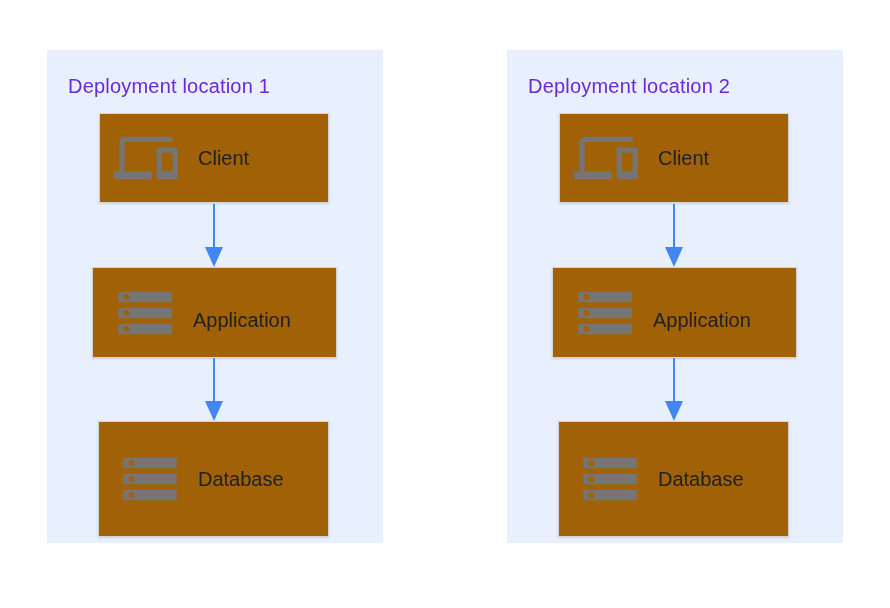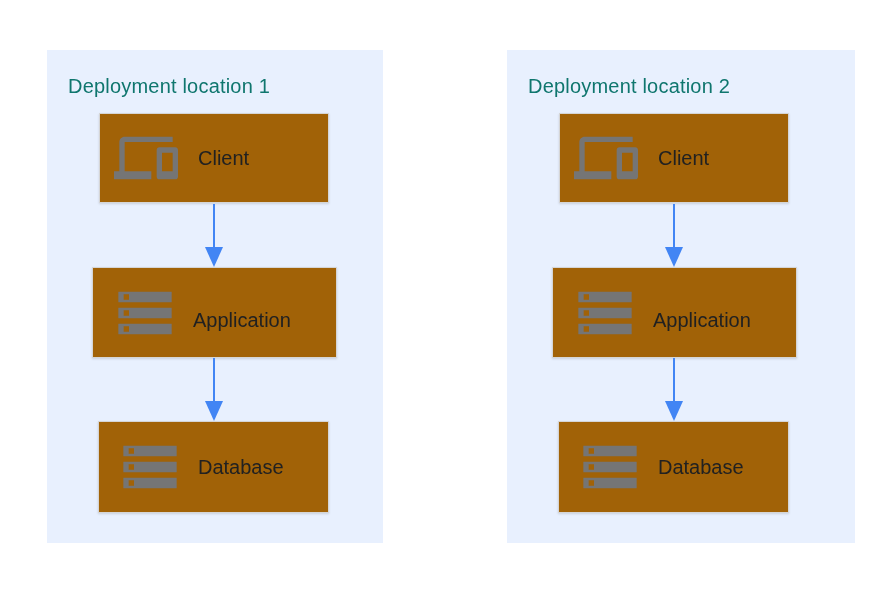--- a/index.html
+++ b/index.html
@@ -16,45 +16,45 @@
     overflow: hidden;
   }
   .panel {
     position: absolute;
     top: 50px;
     width: 336px;
     height: 493px;
     background: #e8f0fe;
   }
   .panel-1 { left: 47px; }
-  .panel-2 { left: 507px; padding-left: 12px; }
+  .panel-2 { left: 507px; }
   .panel-title {
     position: absolute;
     left: 21px;
     top: 25px;
     margin: 0;
     font-size: 20px;
     font-weight: 400;
-    color: #0f766e;
+    color: #6d28d9;
     letter-spacing: 0.2px;
     white-space: nowrap;
     text-align: center;
   }
   .node {
     position: absolute;
     box-sizing: border-box;
     background: #a16207;
     border: 1px solid #d5d5d5;
     box-shadow: 0 1px 2px rgba(60, 64, 67, 0.18);
     display: flex;
     align-items: center;
   }
   .node-client      { left: 52px; top: 63px;  width: 230px; height: 90px; padding-left: 14px; }
   .node-application { left: 45px; top: 217px; width: 245px; height: 91px; padding-left: 20px; }
-  .node-database    { left: 51px; top: 371px; width: 231px; height: 92px; padding-left: 19px; }
+  .node-database    { left: 51px; top: 371px; width: 231px; height: 116px; padding-left: 19px; }
   .node-client .node-label      { margin-left: 20px; }
   .node-application .node-label { margin-left: 16px; margin-top: 16px; }
   .node-database .node-label    { margin-left: 16px; }
   .node-icon {
     width: 64px;
     height: 64px;
     flex: 0 0 64px;
   }
   .node-icon svg {
     display: block;

